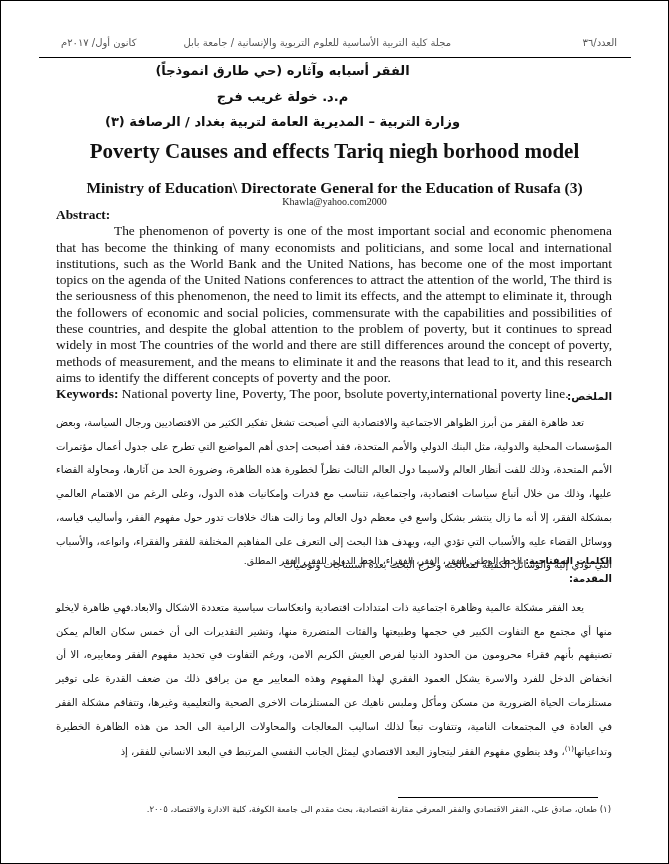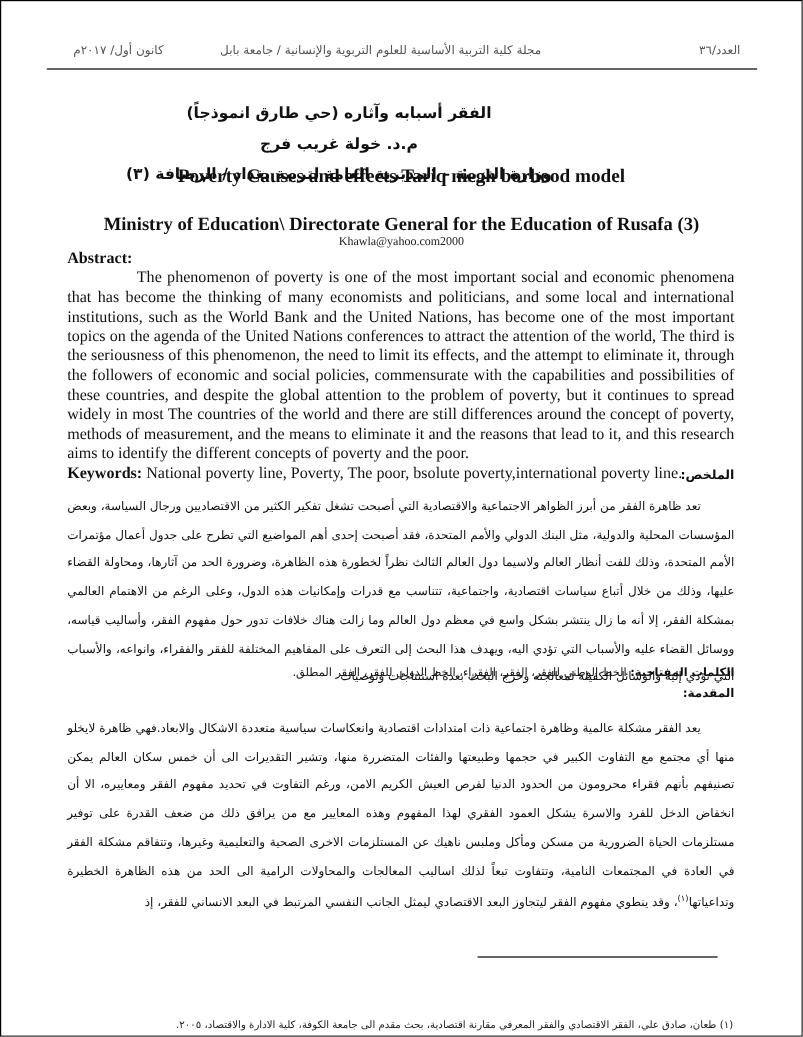--- a/index.html
+++ b/index.html
@@ -18,30 +18,29 @@
     .h-journal { right: 180px; margin-left: 23px; }
     .h-date { left: 22px; }
     .header-rule {
       position: absolute; top: 56px; left: 38px; width: 592px; height: 0;
       border-top: 1px solid #000;
     }
     .ar-title {
       position: absolute; left: 0; width: 563px; text-align: center;
       font-family: "DejaVu Sans", sans-serif; font-weight: bold; color: #111;
       direction: rtl;
-      margin-top: 24px;
     }
     .t1 { top: 62px; font-size: 13px; }
     .t2 { top: 88px; font-size: 13px; }
     .t3 { top: 113px; font-size: 13px; }
     .en-title {
       position: absolute; left: 0; width: 667px; text-align: center;
       font-family: "Liberation Serif", serif; font-weight: bold; color: #111;
     }
-    .e1 { top: 138px; font-size: 16px; text-align: center; }
+    .e1 { top: 138px; font-size: 21px; text-align: center; }
     .e2 { top: 158px; font-size: 15.5px; }
     .e3 { top: 178px; font-size: 15.5px; left: -8px; width: 683px; }
     .email {
       position: absolute; top: 195px; left: 0; width: 667px; text-align: center;
       font-family: "Liberation Serif", serif; font-size: 10px; color: #222;
     }
     .abstract {
       position: absolute; top: 206px; left: 55px; width: 556px;
       font-family: "Liberation Serif", serif; font-size: 13.4px; line-height: 16.3px;
       color: #111; text-align: justify;
@@ -65,21 +64,21 @@
     .intro-body {
       top: 595px; font-size: 10px; line-height: 23.7px; text-indent: 28px;
     }
     .fn-rule {
       position: absolute; top: 796px; left: 397px; width: 200px; height: 0;
       border-top: 1px solid #000;
     }
     .footnote {
       position: absolute; top: 803px; left: 110px; width: 500px; direction: rtl;
       font-family: "DejaVu Sans", sans-serif; font-size: 8.5px; color: #222;
-      text-align: right; white-space: nowrap; margin-top: 46px;
+      text-align: right; white-space: nowrap;
     }
     .page-num {
       position: absolute; top: 820px; left: 0; width: 667px; text-align: center;
       font-family: "DejaVu Sans", sans-serif; font-size: 10px; color: #222;
     }
     sup { font-size: 7px; }
   </style>
 </head>
 <body>
 

